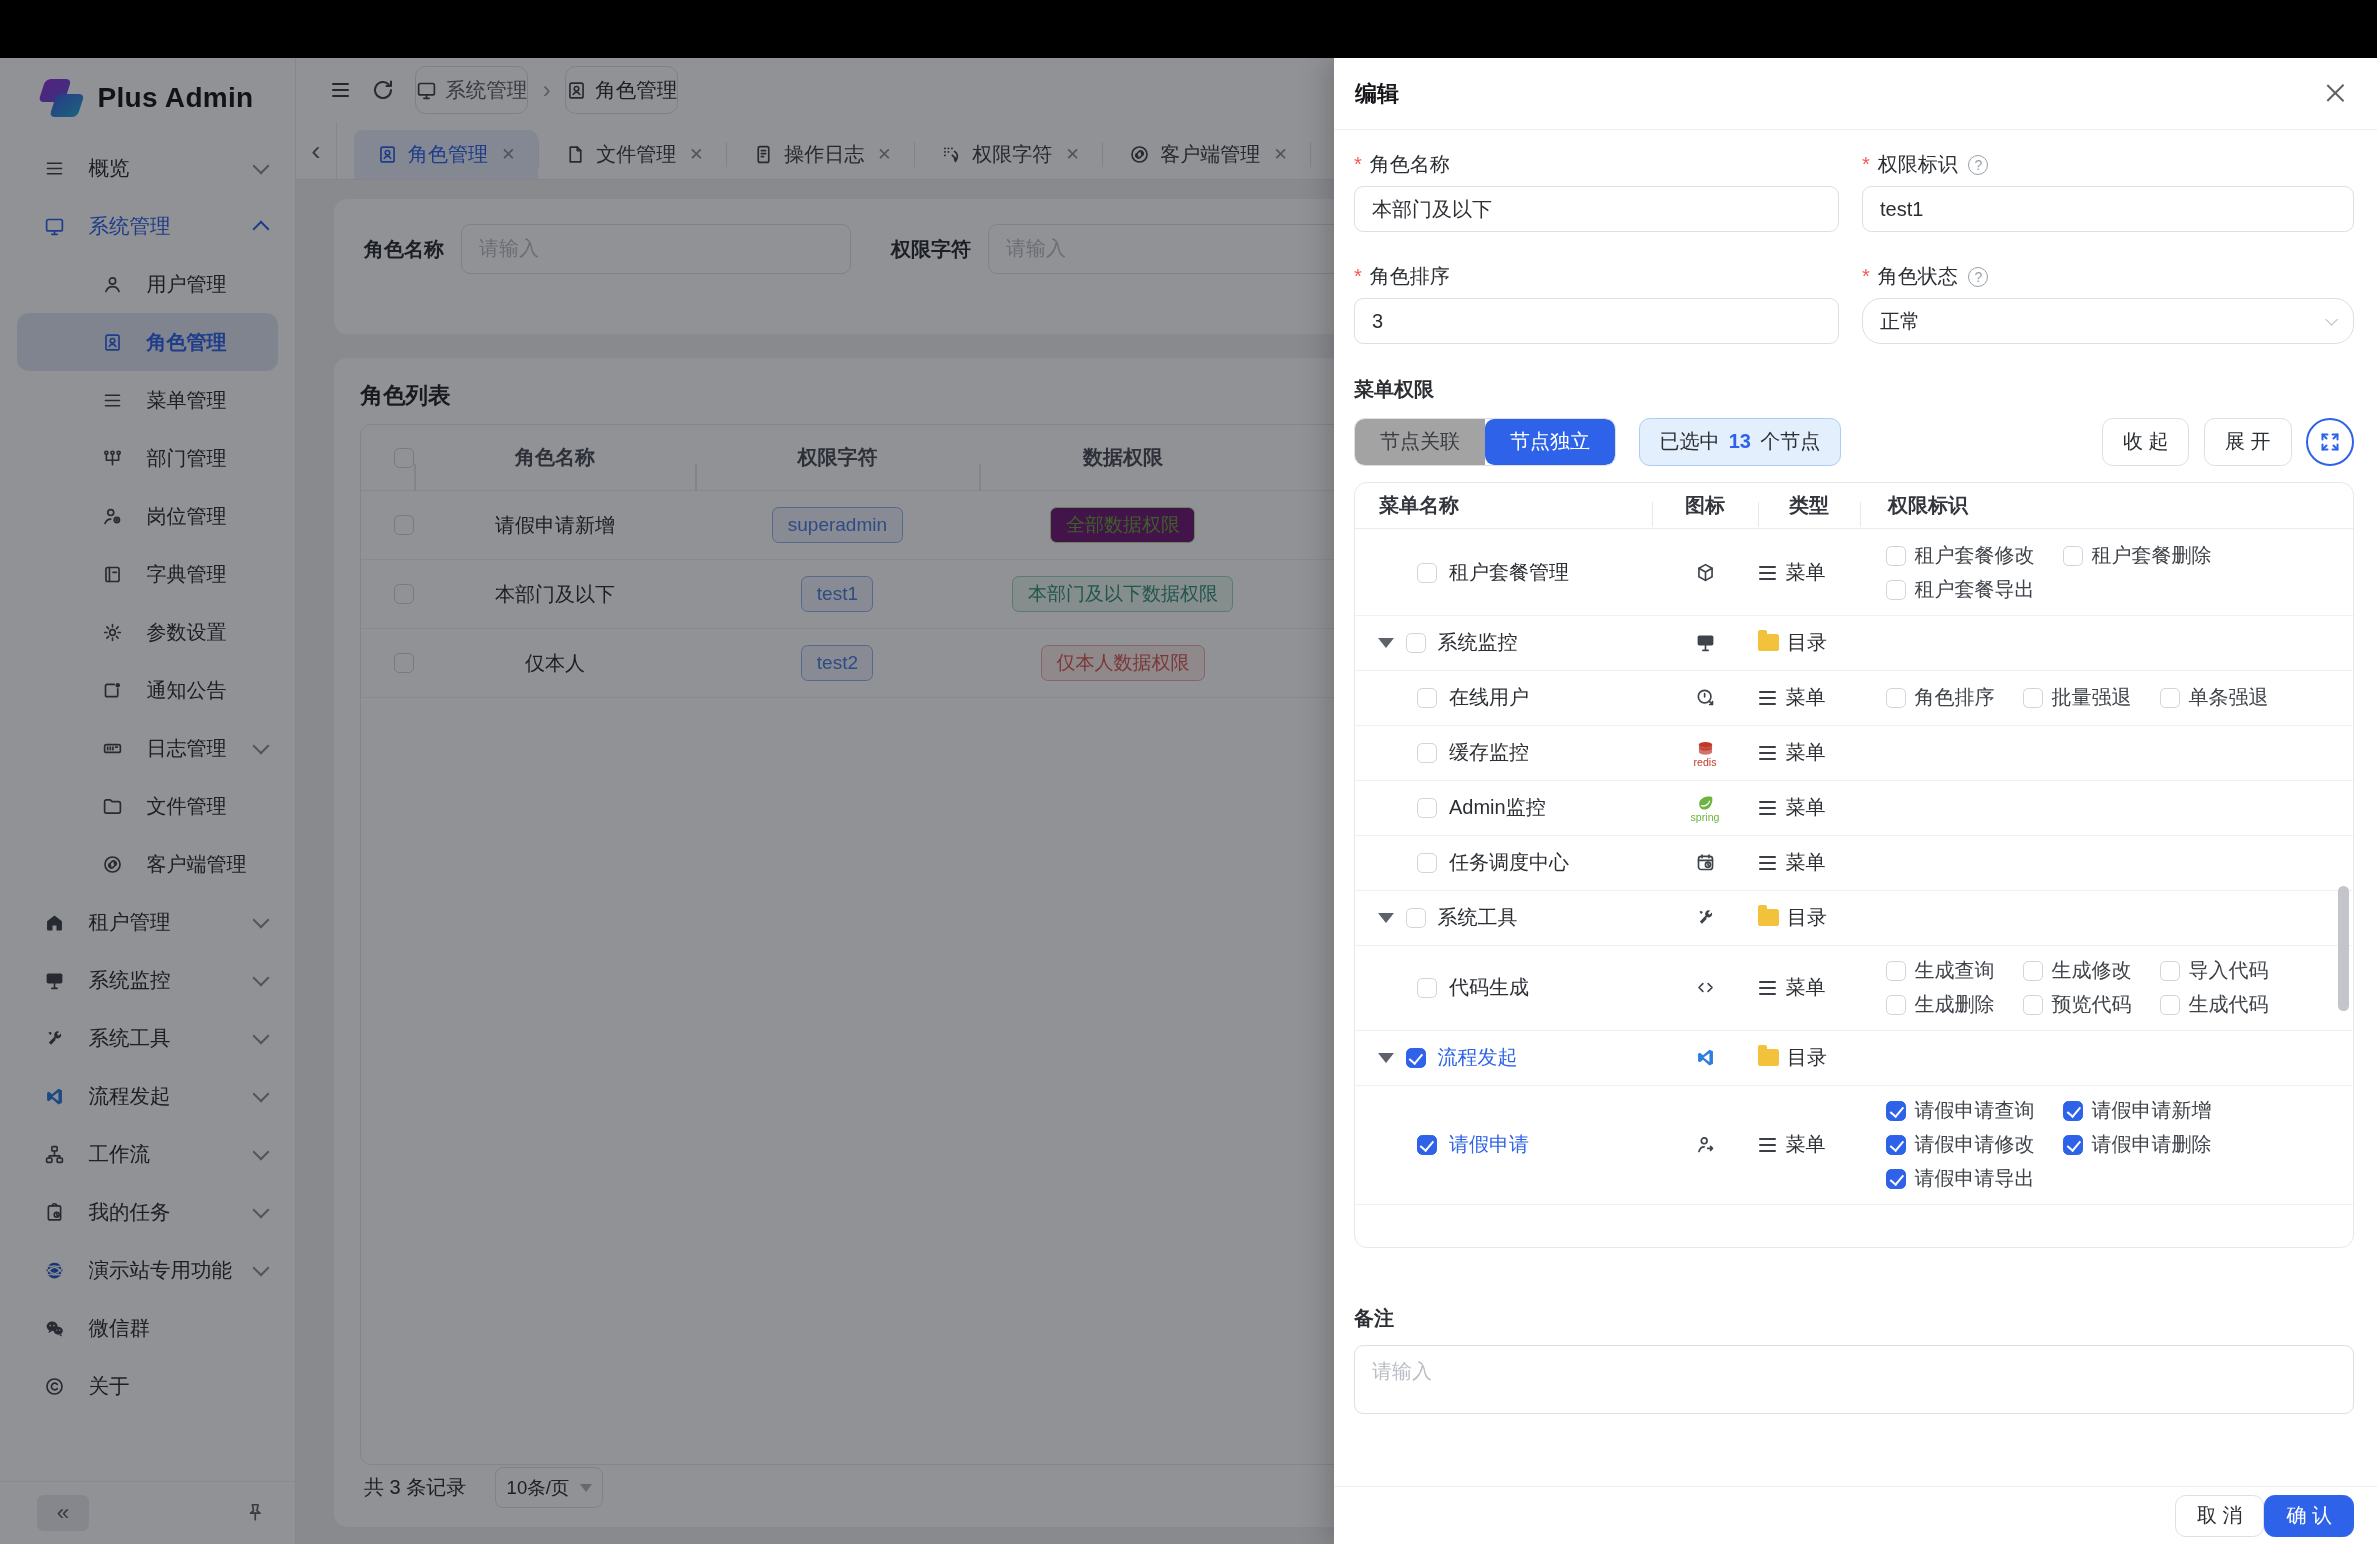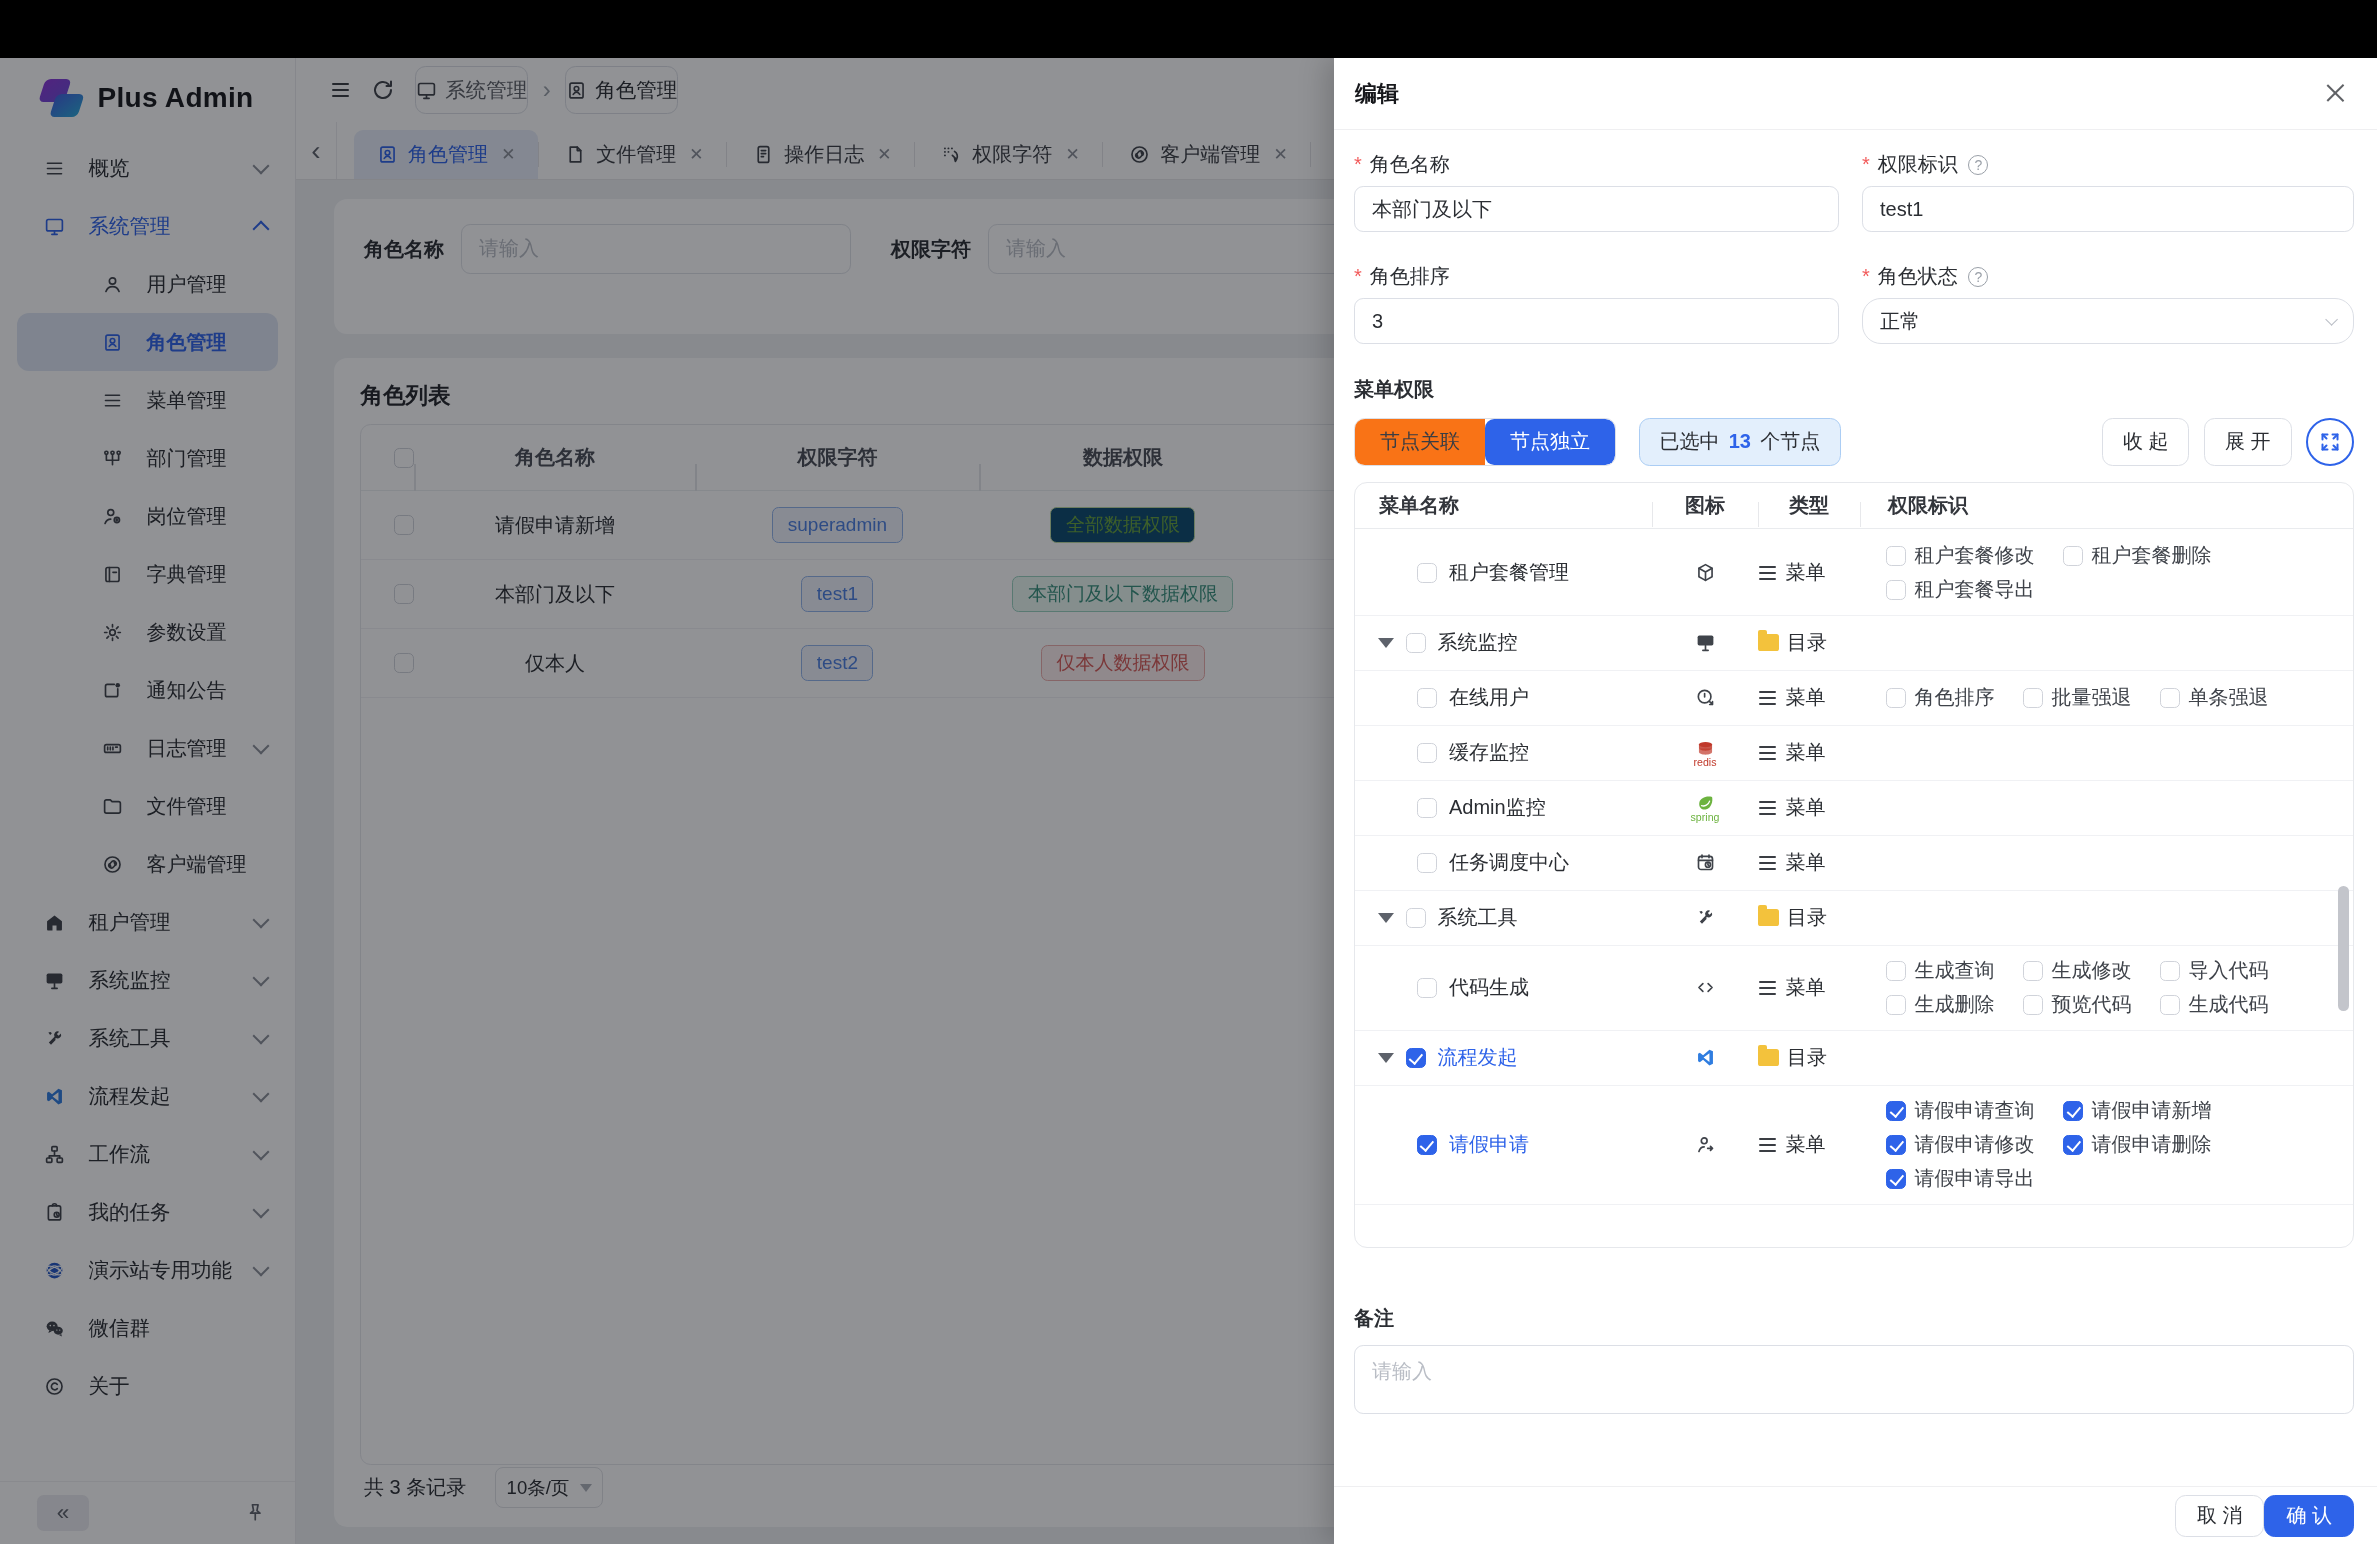--- a/index.html
+++ b/index.html
@@ -71,21 +71,21 @@
   .c-430{width:284px;display:flex;align-items:center;justify-content:center;position:relative;}
   .c-435{width:287px;display:flex;align-items:center;justify-content:center;position:relative;}
   .t-head .hd{font-size:20px;color:#4a4e57;font-weight:600;}
   .t-head .c-425::before,.t-head .c-430::before,.t-head .c-435::before{content:"";position:absolute;left:0;top:20px;height:26.4px;width:1.3px;background:#e4e6ea;}
   .t-row .cell-text{font-size:20px;color:#2b2e33;}
   .cb{width:20px;height:20px;border:1.3px solid #d0d3da;border-radius:5.3px;background:#fff;flex:none;position:relative;cursor:pointer;}
   .cb.checked{background:#2e63e9;border-color:#2e63e9;}
   .cb.checked::after{content:"";position:absolute;left:5.3px;top:2px;width:6px;height:10.6px;border-right:2.3px solid #fff;border-bottom:2.3px solid #fff;transform:rotate(40deg);}
   .tag{display:inline-flex;align-items:center;height:36px;padding:0 14.5px;border-radius:6.6px;font-size:19px;border:1.3px solid;}
   .tag.blue{color:#4c7fe0;border-color:#92b4ec;background:#eef3fc;}
-  .tag.green{color:#67a23c;border-color:#bcd9a0;background:#0c4a6e;}
+  .tag.green{color:#67a23c;border-color:#bcd9a0;background:#701a75;}
   .tag.teal{color:#38917c;border-color:#99d2c0;background:#e9f7f1;}
   .tag.red{color:#d65a57;border-color:#ecadab;background:#fdeeee;}
   .pagination{position:absolute;left:30px;bottom:18.5px;display:flex;align-items:center;gap:29px;}
   .pg-total{font-size:20px;color:#2b2e33;}
   .pg-size{width:108px;height:41px;border:1.3px solid #e0e2e6;border-radius:8px;display:flex;align-items:center;justify-content:center;gap:10.6px;font-size:18.5px;color:#2b2e33;cursor:pointer;}
   .pg-size .tri{width:0;height:0;border-left:6.6px solid transparent;border-right:6.6px solid transparent;border-top:8.6px solid #aeb2ba;}
 
   
   .overlay{position:absolute;left:0;top:58px;right:0;bottom:0;background:rgba(12,14,19,0.45);z-index:50;}
 
@@ -105,21 +105,21 @@
   .fg-col.c2{width:492px;}
   .d-label{font-size:20px;color:#2b2e33;display:flex;align-items:center;gap:6.6px;height:25px;}
   .req{color:#f25a5a;margin-right:1.3px;font-size:20px;}
   .help{width:20px;height:20px;border-radius:50%;border:1.3px solid #9aa0a8;color:#9aa0a8;font-size:14px;display:inline-flex;align-items:center;justify-content:center;margin-left:4px;}
   .d-input{margin-top:9.2px;height:46px;border:1.3px solid #dcdfe6;border-radius:9.2px;padding:0 17px;font-size:20px;color:#2b2e33;outline:none;width:100%;}
   .d-select{margin-top:9.2px;height:46px;border:1.3px solid #dcdfe6;border-radius:19px;padding:0 17px;font-size:20px;color:#2b2e33;display:flex;align-items:center;justify-content:space-between;cursor:pointer;}
   .d-select .chev{border-color:#b9bdc5;width:9.2px;height:9.2px;border-width:1.7px;margin-top:-2.6px;}
   .section-label{margin-top:32px;font-size:20px;font-weight:600;color:#2b2e33;}
   .controls{margin-top:14.5px;display:flex;align-items:center;height:48px;}
   .seg{display:flex;border:1.3px solid #dcdfe6;border-radius:10.6px;overflow:hidden;height:48px;}
-  .seg-btn{padding:0 25px;display:flex;align-items:center;font-size:20px;color:#3a3d43;background:#f97316;cursor:pointer;}
+  .seg-btn{padding:0 25px;display:flex;align-items:center;font-size:20px;color:#3a3d43;background:#a3a3a3;cursor:pointer;}
   .seg-btn.active{background:#2e63e9;color:#fff;border-radius:9.2px;}
   .sel-tag{margin-left:22.5px;height:48px;border:1.3px solid #abcdf4;background:#e3effc;border-radius:10.6px;display:flex;align-items:center;gap:9.2px;padding:0 20px;font-size:20px;color:#2b2e33;}
   .sel-tag b{color:#2e63e9;font-weight:700;}
   .ctrl-right{margin-left:auto;display:flex;align-items:center;gap:14.5px;}
   .w-btn{height:48px;padding:0 20px;border:1.3px solid #dcdfe6;border-radius:10.6px;background:#fff;font-size:20px;color:#2b2e33;display:flex;align-items:center;cursor:pointer;white-space:pre;}
   .fs-btn{width:48px;height:48px;border-radius:50%;border:2px solid #2e63e9;color:#2e63e9;display:flex;align-items:center;justify-content:center;cursor:pointer;background:#fff;}
 
   
   .tree{margin-top:16px;height:766px;border:1.3px solid #e6e8ec;border-radius:13px;position:relative;overflow:hidden;}
   .tree-head{height:46px;display:flex;align-items:center;border-bottom:1.3px solid #e9ebee;font-size:20px;color:#33363c;font-weight:600;}

